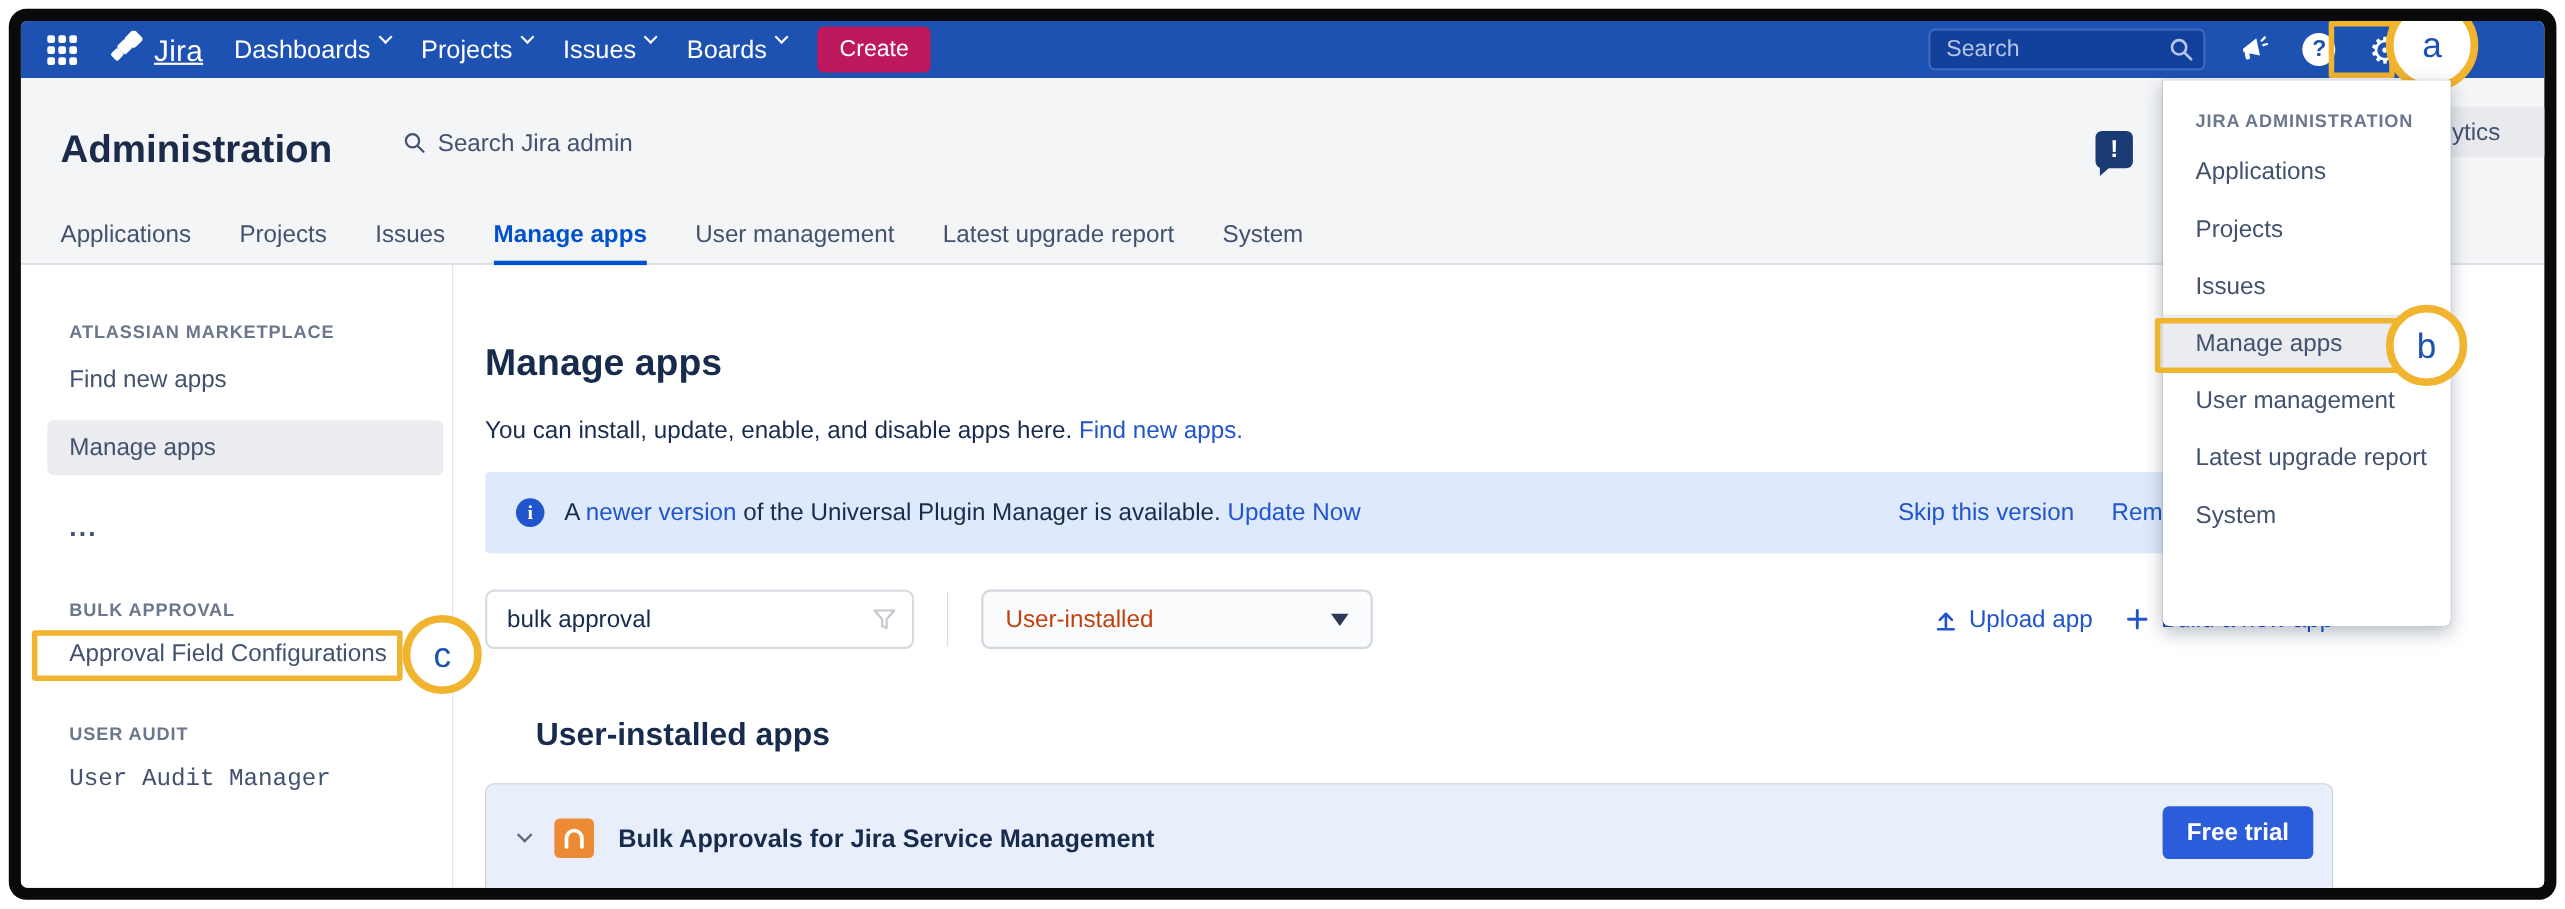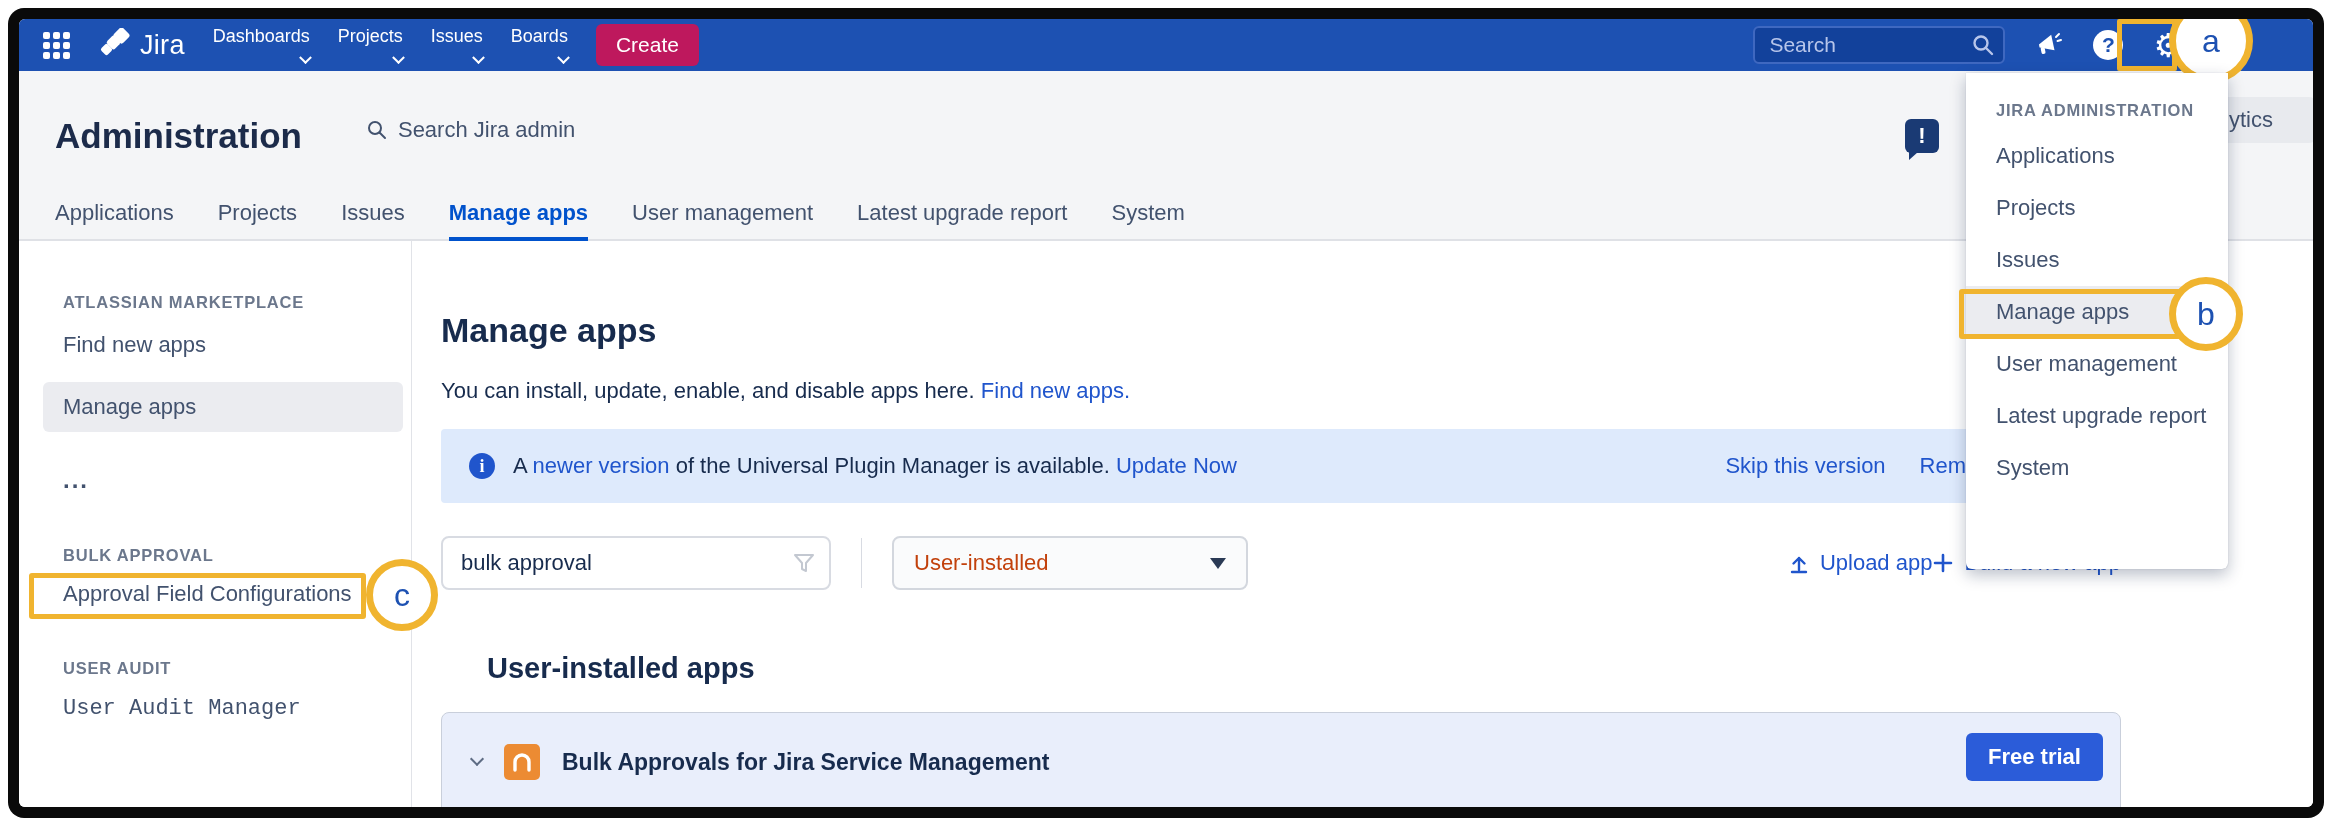--- a/index.html
+++ b/index.html
@@ -10,23 +10,23 @@
            background:#0a0a0a; border-radius:16px; padding:11px; }
   .app  { position:relative; width:100%; height:100%; background:#ffffff;
           border-radius:6px; overflow:hidden; }
 
   
   .topnav { height:52px; background:#1d51b2; display:flex; align-items:center;
             padding:0 130px 0 24px; gap:28px; color:#fff; }
   .grid-icon { display:grid; grid-template-columns:repeat(3,7px); grid-template-rows:repeat(3,7px);
                gap:3px; cursor:pointer; }
   .grid-icon span { background:#fff; border-radius:2px; }
-  .jira-logo { display:flex; align-items:center; gap:8px; cursor:pointer; }
+  .jira-logo { display:flex; align-items:flex-end; gap:8px; cursor:pointer;text-decoration:underline; }
   .jira-logo .word { font-size:27px; font-weight:500; letter-spacing:.3px; }
-  .nav-item { display:flex; align-items:flex-end; gap:9px; font-size:18px; font-weight:500; cursor:pointer;flex-direction:column; }
+  .nav-item { display:flex; align-items:flex-start; gap:9px; font-size:23px; font-weight:500; cursor:pointer; }
   .chev { width:9px; height:9px; border-right:2.5px solid #fff; border-bottom:2.5px solid #fff;
           transform:rotate(45deg) translate(-2px,-2px); }
   .create-btn { background:#be185d; border:none; color:#fff; font-size:21px; font-weight:500;
                 padding:9px 20px; border-radius:6px; cursor:pointer; font-family:inherit; }
   .nav-right { margin-left:auto; display:flex; align-items:center; gap:30px; }
   .nav-search { position:relative; width:252px; }
   .nav-search input { width:100%; height:38px; background:#12419b; border:2px solid #3f68c0;
                       border-radius:6px; color:#e8eeff; font-size:21px; padding:0 40px 0 14px;
                       font-family:inherit; }
   .nav-search input::placeholder { color:#b7c5ea; }
@@ -72,21 +72,21 @@
   .filter-row { margin-top:33px; display:flex; align-items:center; height:54px; }
   .filter-input { position:relative; width:390px; height:54px; }
   .filter-input input { width:100%; height:100%; border:2px solid #d8dbe2; border-radius:8px;
                         font-size:22px; color:#172b4d; padding:0 52px 0 18px; font-family:inherit; }
   .filter-input svg { position:absolute; right:16px; top:16px; }
   .vdiv { width:1px; height:50px; background:#d8dbe2; margin:0 30px; }
   .select { width:356px; height:54px; border:2px solid #d3d7de; background:#fafbfc; border-radius:8px;
             display:flex; align-items:center; padding:0 20px; font-size:22px; color:#c2410c; cursor:pointer; }
   .select .arrow { margin-left:auto; width:0; height:0; border-left:8px solid transparent;
                    border-right:8px solid transparent; border-top:11px solid #2a3a55; }
-  .filter-actions { margin-left:auto; display:flex; align-items:center; font-size:22px; }
+  .filter-actions { margin-left:auto; display:flex; align-items:center; gap:30px; font-size:22px; }
   .action-link { display:flex; align-items:center; gap:10px; color:#2055cc; cursor:pointer; }
 
   .h2 { margin-top:62px; font-size:29px; font-weight:700; color:#172b4d;margin-left:46px; }
 
   .app-row { position:relative; margin-top:27px; height:100px; background:#e9eefb;
              border:1px solid #c9cfdb; border-radius:8px 8px 0 0; display:flex; align-items:center;
              padding:0 30px; gap:22px; }
   .row-chev { width:10px; height:10px; border-right:2.5px solid #5e6c84; border-bottom:2.5px solid #5e6c84;
               transform:rotate(45deg); margin-top:-6px; cursor:pointer; }
   .app-logo { width:36px; height:36px; border-radius:5px; background:#ec8b33; display:flex;

